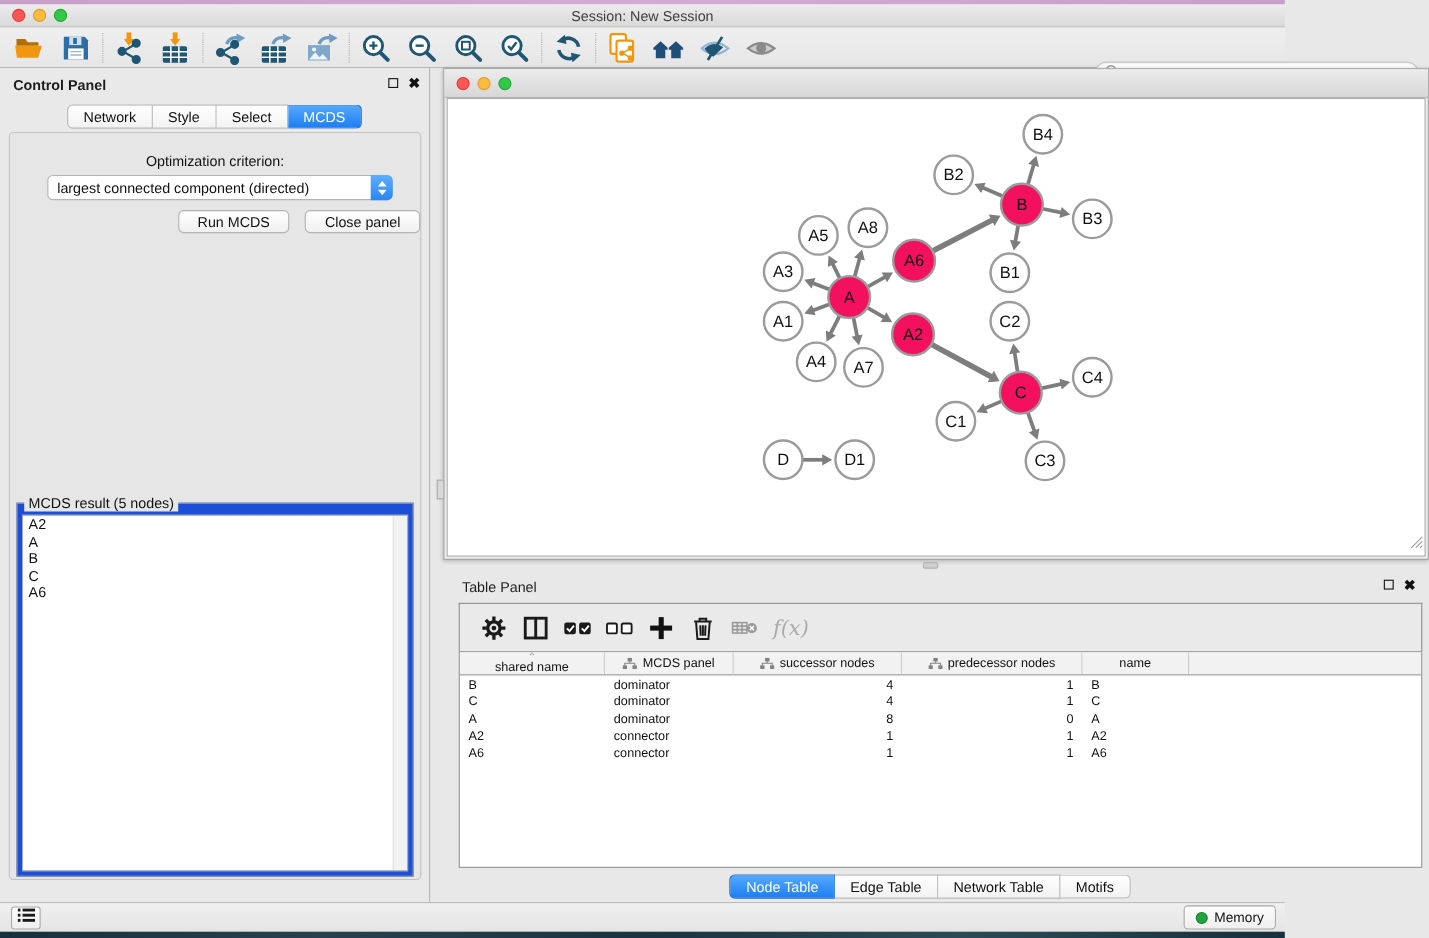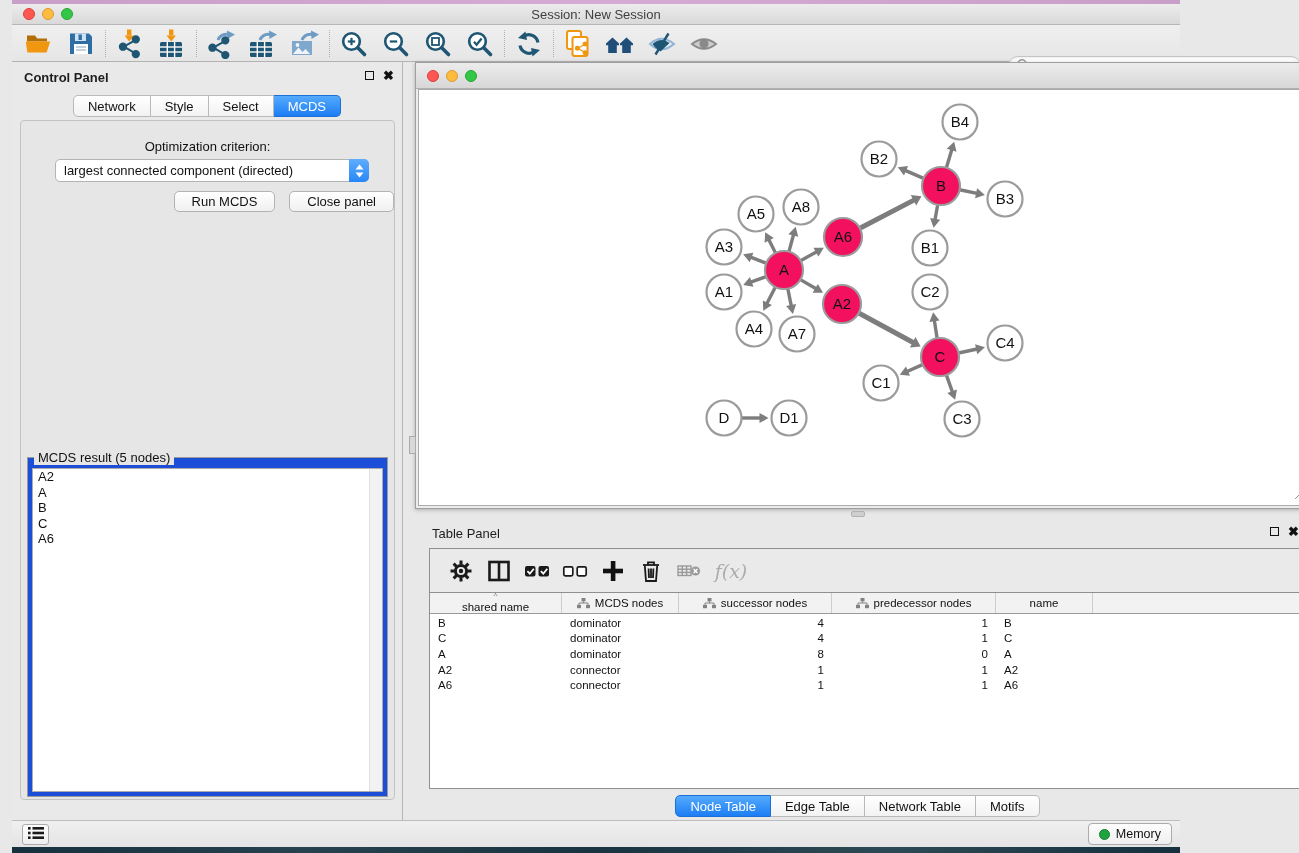--- a/index.html
+++ b/index.html
@@ -1,18 +1,18 @@
 <!DOCTYPE html>
 <html><head>
 <meta charset="utf-8">
 <style>
   * { margin:0; padding:0; box-sizing:border-box; }
   html,body { width:1299px; height:853px; overflow:hidden; }
   body { font-family:"Liberation Sans", sans-serif; background:#e8e8e8; position:relative; }
-  .screen { position:absolute; left:12px; top:0; width:1168px; height:853px; }
+  .screen { position:absolute; left:0; top:0; width:1168px; height:853px; }
 
   
   .desk-top { position:absolute; left:0; top:0; width:100%; height:4px;
     background:linear-gradient(90deg,#c79fc9,#d3abd4,#c79fc9); }
   .desk-bottom { position:absolute; left:0; top:847px; width:100%; height:6px;
     background:linear-gradient(90deg,#16303d,#27424e,#1a3340,#2c4a55,#16303d); }
 
   
   .titlebar { position:absolute; left:0; top:4px; width:100%; height:21px;
     background:linear-gradient(#ececec,#d9d9d9); border-bottom:1px solid #b6b6b6; }
@@ -624,21 +624,21 @@
             </div>
             <div class="th" style="width: 117px;">
               <svg width="13" height="11" viewBox="0 0 13 11">
                 <g fill="#828282">
                   <rect x="4.5" y="0" width="4" height="3.4"></rect>
                   <rect x="0" y="6.8" width="4" height="3.4"></rect>
                   <rect x="9" y="6.8" width="4" height="3.4"></rect>
                 </g>
                 <path d="M6.5 3.4 V5 M2 6.8 V5 H11 V6.8" fill="none" stroke="#828282" stroke-width="1"></path>
               </svg>
-              <span>MCDS nodes</span>
+              <span>MCDS panel</span>
             </div>
             <div class="th" style="width: 153px;">
               <svg width="13" height="11" viewBox="0 0 13 11">
                 <g fill="#828282">
                   <rect x="4.5" y="0" width="4" height="3.4"></rect>
                   <rect x="0" y="6.8" width="4" height="3.4"></rect>
                   <rect x="9" y="6.8" width="4" height="3.4"></rect>
                 </g>
                 <path d="M6.5 3.4 V5 M2 6.8 V5 H11 V6.8" fill="none" stroke="#828282" stroke-width="1"></path>
               </svg>

